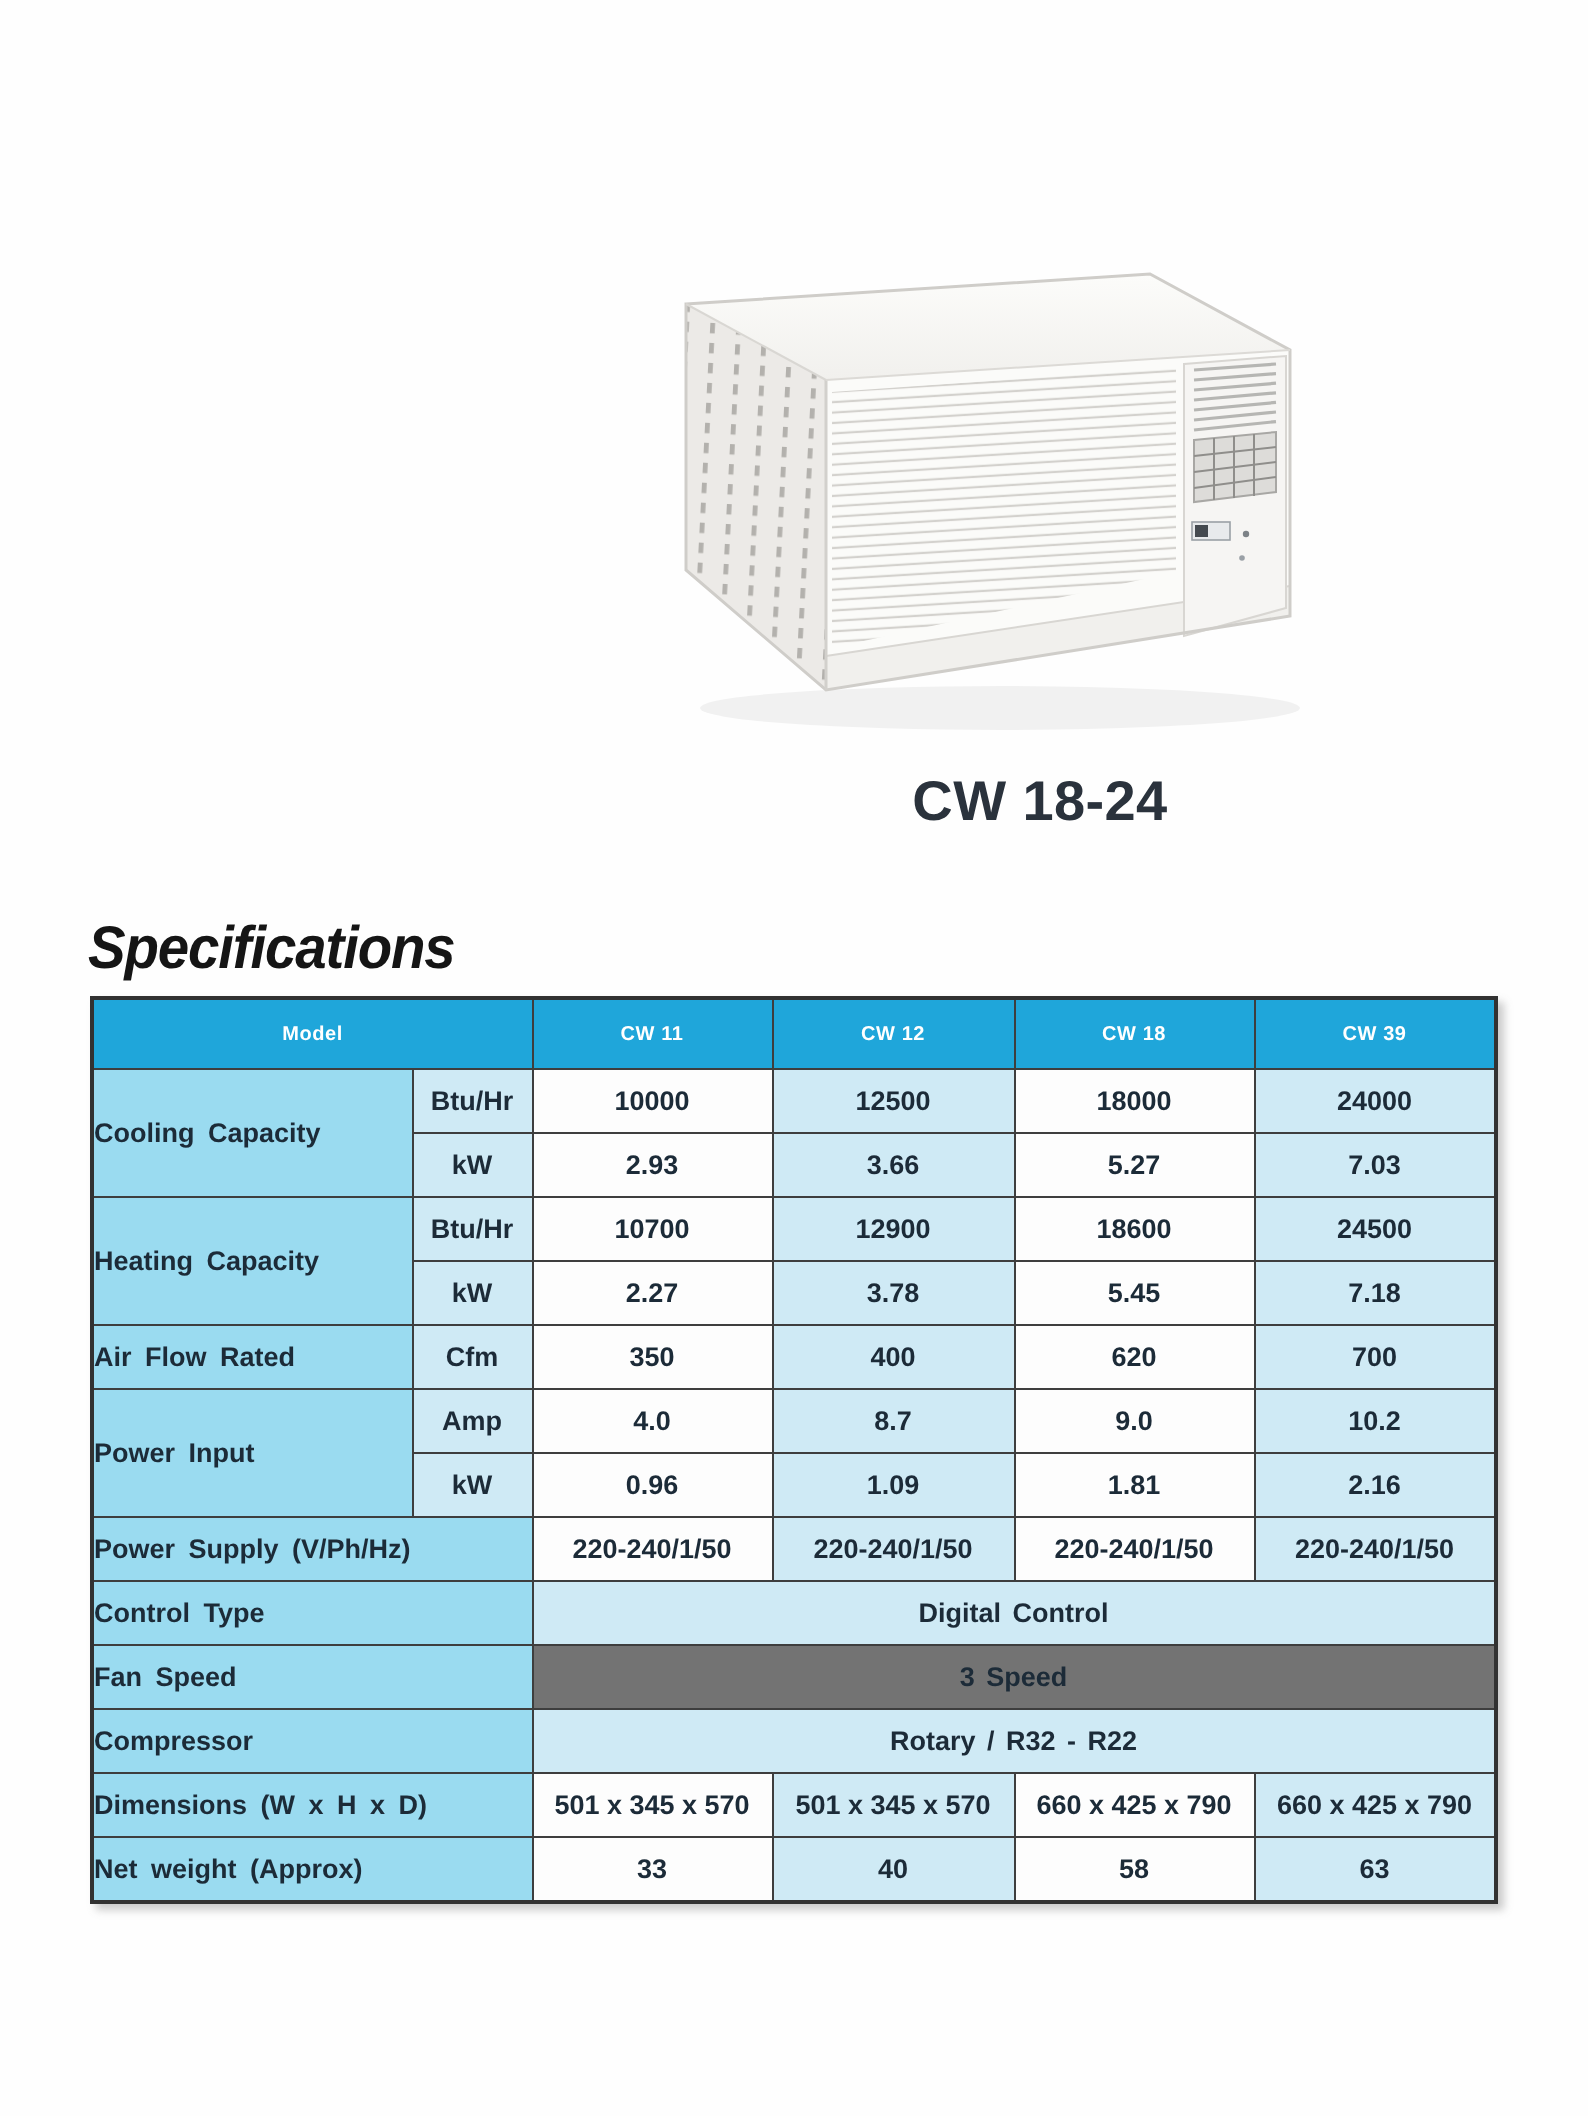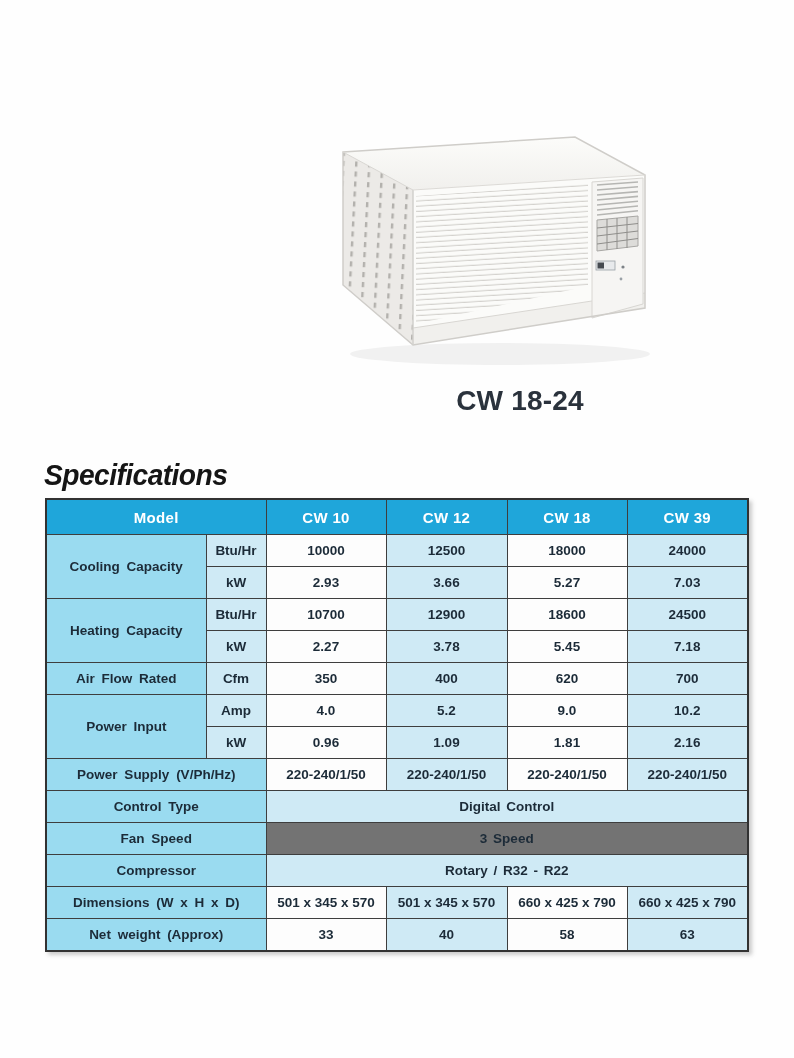--- a/index.html
+++ b/index.html
@@ -16,23 +16,23 @@
                 font-style:italic;color:#151515;letter-spacing:-0.6px;
                 transform:scaleX(.94);transform-origin:left center;white-space:nowrap;}
 
   
   .spec-table{position:absolute;left:45px;top:498px;width:702px;border-collapse:collapse;
               table-layout:fixed;border:2px solid #323232;
               box-shadow:3px 3px 4px rgba(110,110,110,.35);}
   .spec-table th,.spec-table td{border:1px solid #3e3e3e;font-weight:bold;color:#1c2b38;
               font-size:13.5px;padding:0;overflow:hidden;white-space:nowrap;}
   .spec-table thead th{background:#1fa6da;color:#ffffff;height:34px;text-align:center;
-              font-size:15px;letter-spacing:0.3px;margin-left:32px;}
+              font-size:10px;letter-spacing:0.3px;margin-left:32px;}
   .spec-table tbody tr{height:32px;}
-  .c-lbl{background:#9adbf0;text-align:center;padding-left:9px;word-spacing:3px;}
+  .c-lbl{background:#9adbf0;text-align:left;padding-left:9px;word-spacing:3px;}
   .c-unit{background:#cfeaf5;text-align:center;margin-left:28px;}
   .v{text-align:center;font-size:14px;background:#fdfdfd;margin-top:40px;}
   .v.alt{background:#cfeaf5;text-align:center;}
   .merged{text-align:center;background:#cfeaf5;font-size:13.5px;word-spacing:2px;}
   .merged.white{background:#737373;}
 </style>
 </head>
 <body>
 
 <div class="page">
@@ -116,21 +116,21 @@
       <col style="width:160px">
         <col style="width:60px">
       <col style="width:120px">
         <col style="width:121px">
       <col style="width:120px">
         <col style="width:121px">
     </colgroup>
     <thead>
       <tr>
         <th colspan="2">Model</th>
-        <th>CW 10</th>
+        <th>CW 11</th>
         <th>CW 12</th>
         <th>CW 18</th>
         <th>CW 39</th>
       </tr>
     </thead>
     <tbody>
 
       <tr>
         <td class="c-lbl" rowspan="2">Cooling Capacity</td>
         <td class="c-unit">Btu/Hr</td>
@@ -169,21 +169,21 @@
         <td class="v">350</td>
         <td class="v alt">400</td>
         <td class="v">620</td>
         <td class="v alt">700</td>
       </tr>
 
       <tr>
         <td class="c-lbl" rowspan="2">Power Input</td>
         <td class="c-unit">Amp</td>
         <td class="v">4.0</td>
-        <td class="v alt">5.2</td>
+        <td class="v alt">8.7</td>
         <td class="v">9.0</td>
         <td class="v alt">10.2</td>
       </tr>
       <tr>
         <td class="c-unit">kW</td>
         <td class="v">0.96</td>
         <td class="v alt">1.09</td>
         <td class="v">1.81</td>
         <td class="v alt">2.16</td>
       </tr>

